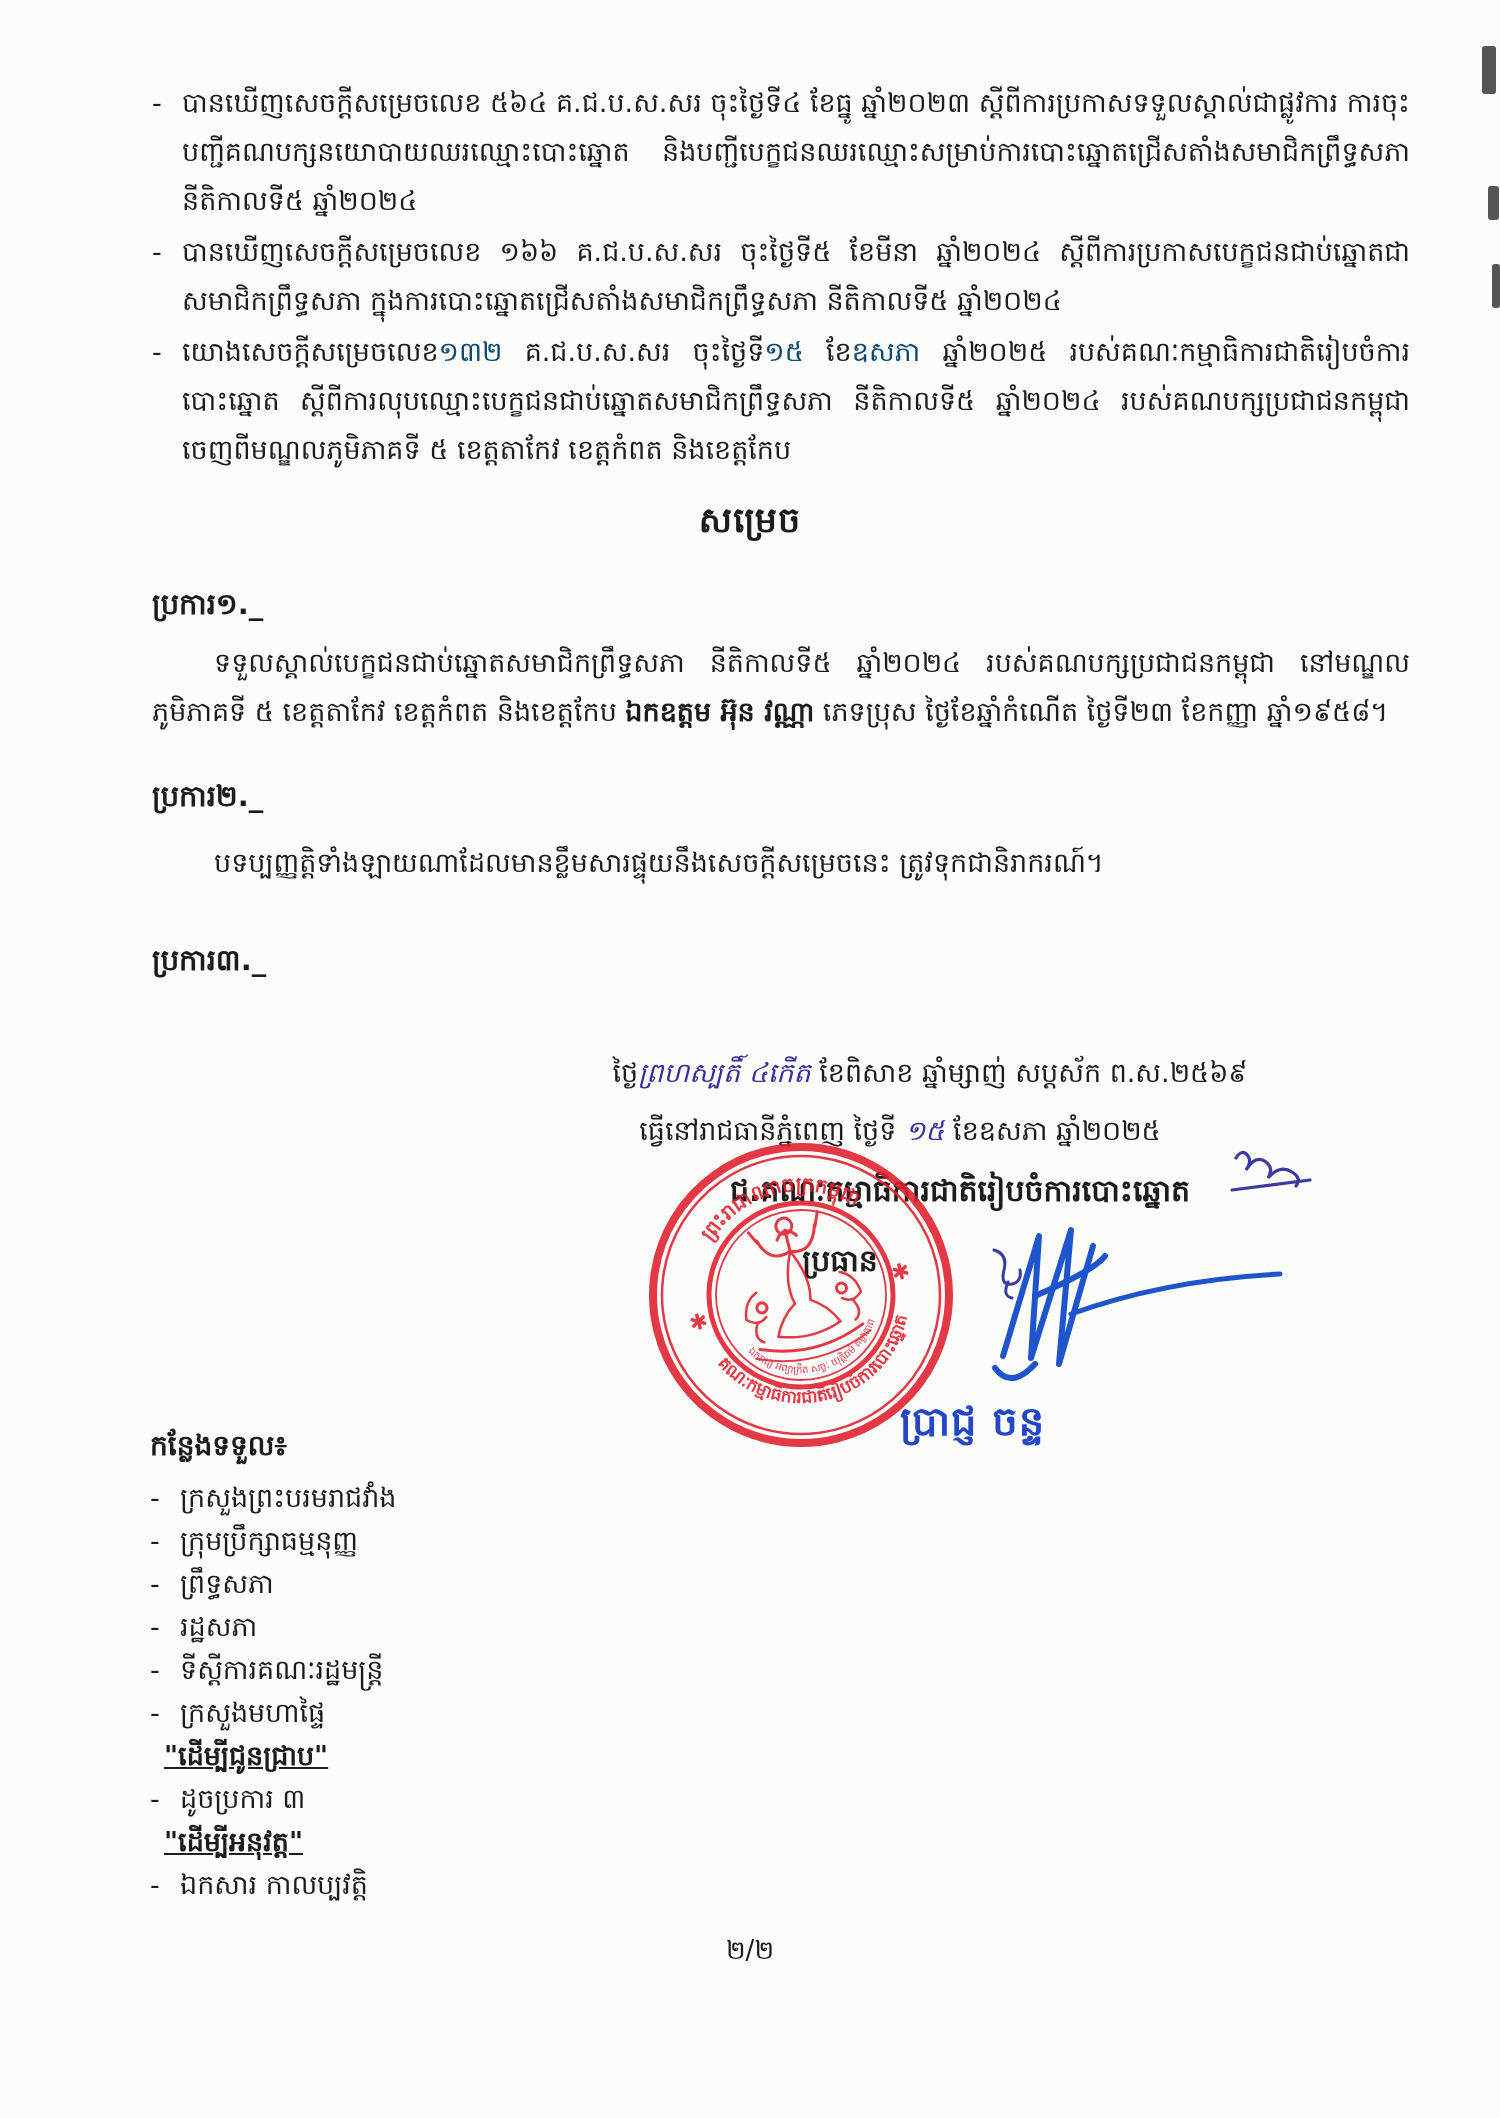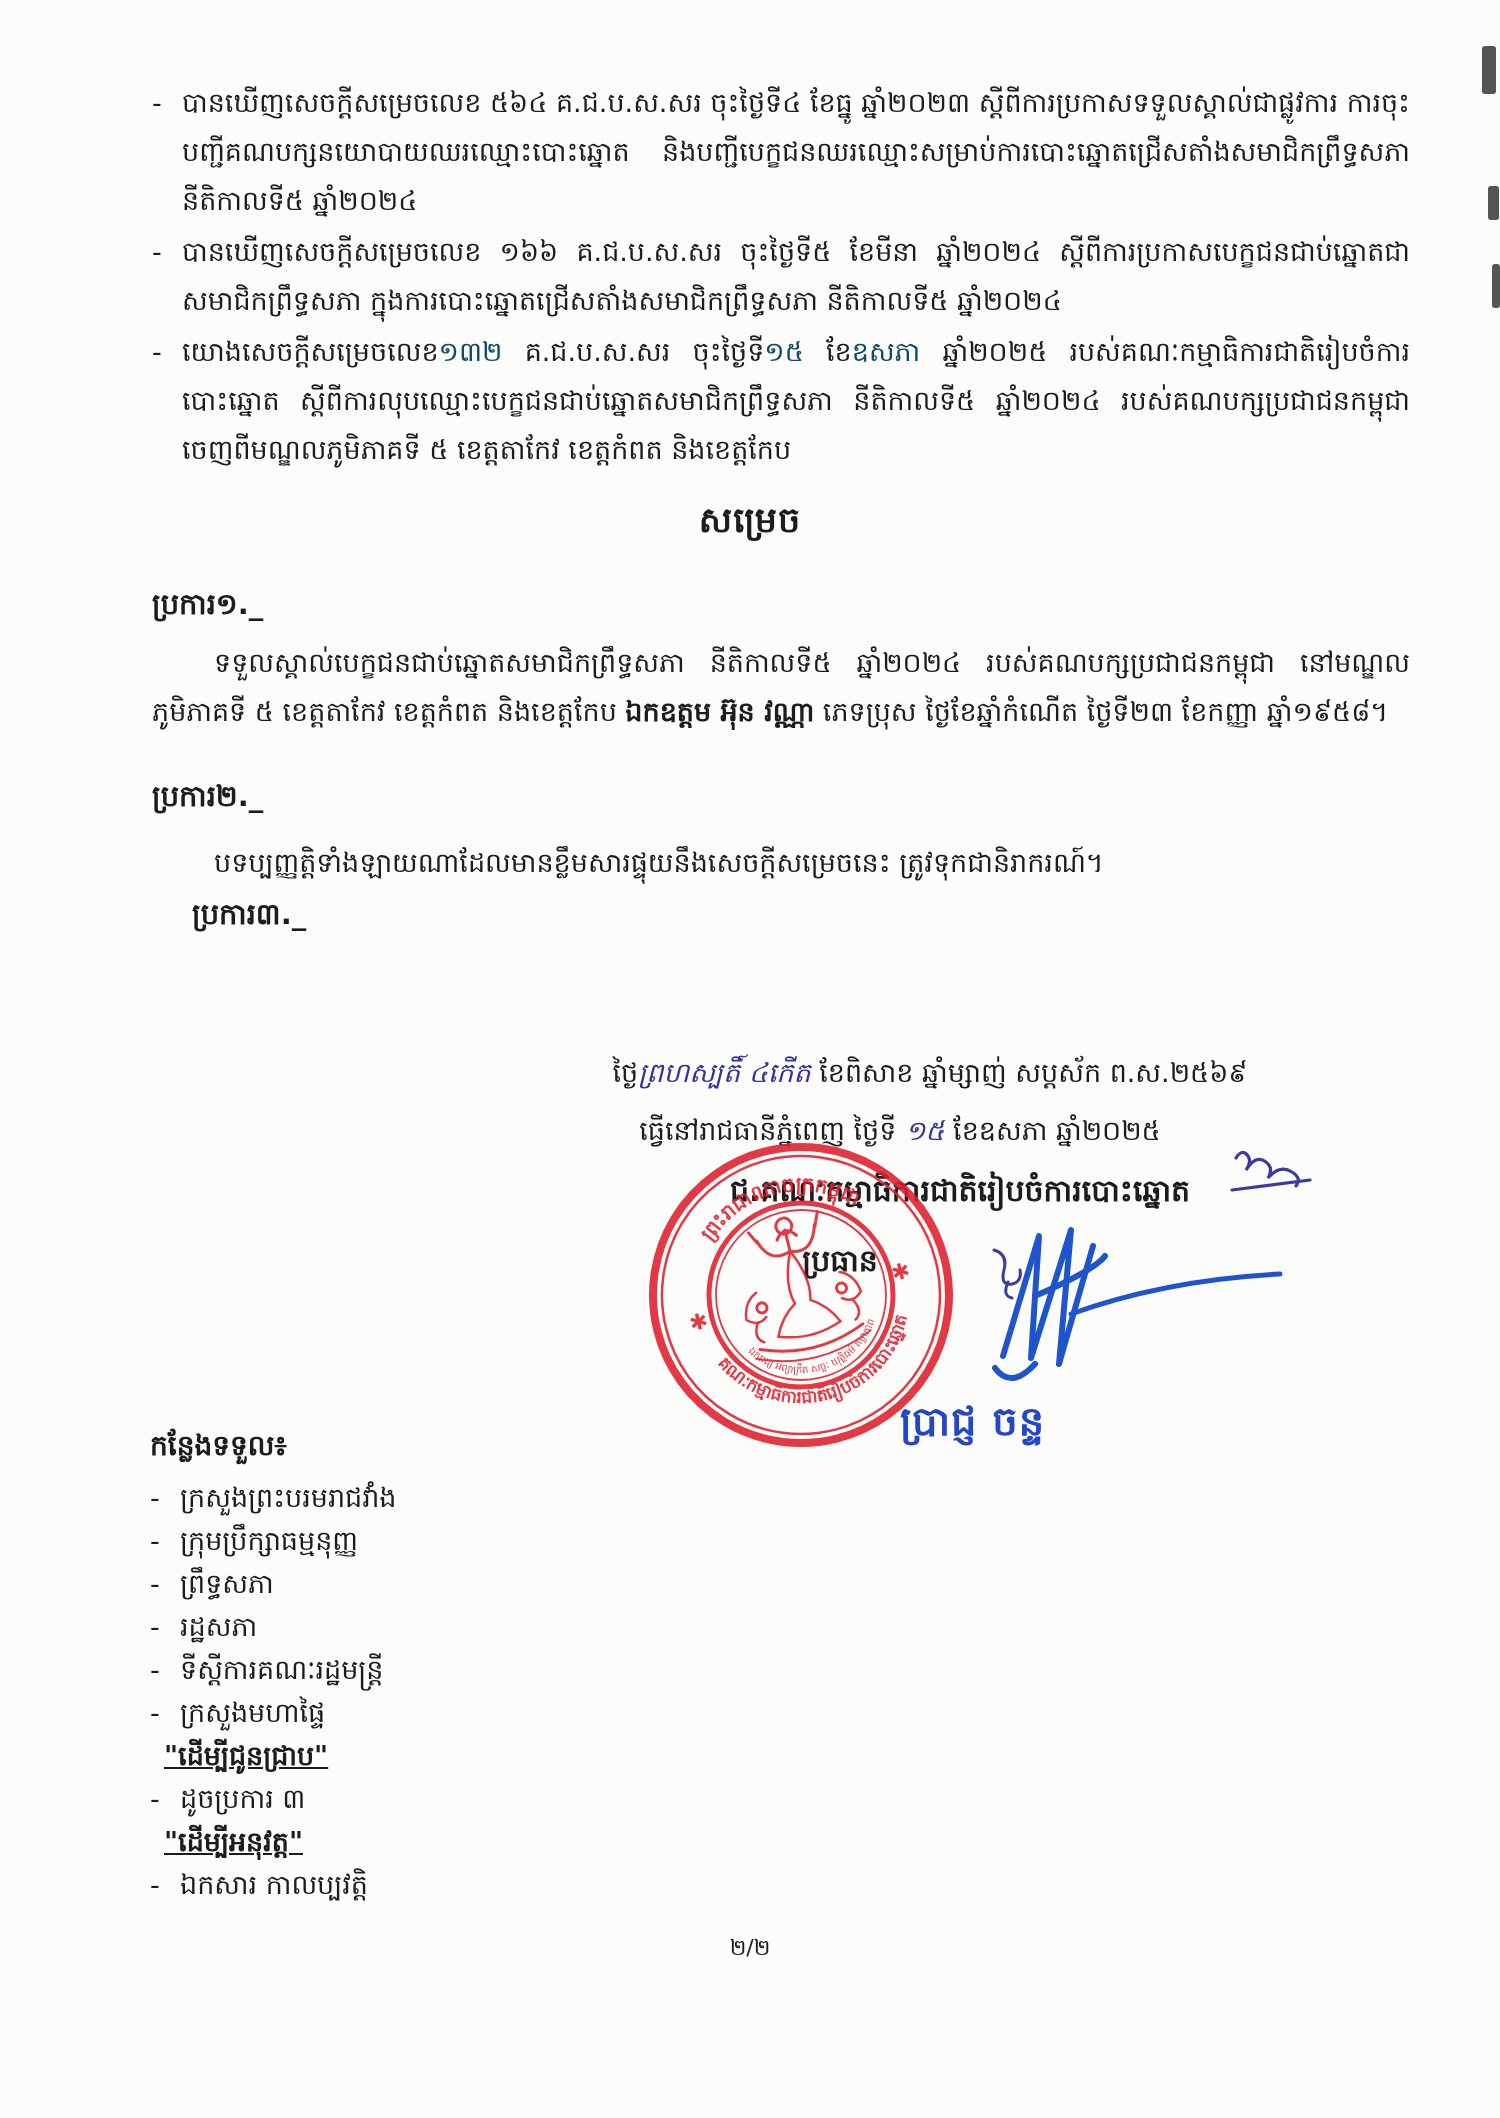--- a/index.html
+++ b/index.html
@@ -23,21 +23,21 @@
   .doc-title {
     position:absolute; left:0; top:498px; width:100%;
     text-align:center; font-size:35px; font-weight:bold; letter-spacing:1px;
   }
   
   .article-label { position:absolute; left:152px; font-size:29px; font-weight:bold; }
   .article-body  { position:absolute; left:152px; width:1258px; font-size:27px;
                    line-height:49px; text-align:justify; text-indent:62px; }
   .lbl-1 { top:578px;margin-top:8px; } .body-1 { top:638px; }
   .lbl-2 { top:778px; } .body-2 { top:838px; }
-  .lbl-3 { top:896px;margin-left:40px; } .body-3 { top:962px; }
+  .lbl-3 { top:942px; } .body-3 { top:962px; }
   .bold-name { font-weight:bold; }
   
   .date-line1 { position:absolute; left:480px; top:1056px; width:900px;
                 text-align:center; font-size:27px; }
   .date-line2 { position:absolute; left:480px; top:1114px; width:840px;
                 text-align:center; font-size:27px; }
   .hand { color:#35339b; font-style:italic; }
   .authority-line { position:absolute; left:560px; top:1172px; width:800px;
                     text-align:center; font-size:30px; font-weight:bold; }
   .role-line { position:absolute; left:560px; top:1242px; width:560px;
@@ -53,21 +53,21 @@
   .signature { position:absolute; left:975px; top:1218px; width:330px; height:180px; }
   
   .recipients { position:absolute; left:150px; top:1428px; width:560px; }
   .rec-header { font-size:28px; font-weight:bold; margin-bottom:14px; }
   .rec-item { display:flex; font-size:27px; line-height:30px; margin-bottom:13px; }
   .rec-item .dash { width:30px; flex:0 0 30px; }
   .rec-item.noDash { padding-left:14px; }
   .rec-item.emph .rtxt { font-weight:bold; text-decoration:underline; }
   
   .page-number { position:absolute; left:0; top:1934px; width:100%;
-                 text-align:center; font-size:22px; }
+                 text-align:center; font-size:26px; }
   
   .artifact { position:absolute; background:#2a2a2a; border-radius:3px; opacity:.8; }
   .a1 { left:1482px; top:46px;  width:14px; height:48px; }
   .a2 { left:1488px; top:186px; width:11px; height:34px; }
   .a3 { left:1492px; top:264px; width:8px;  height:44px; }
 </style>
 </head>
 <body>
 
 <div class="page">

